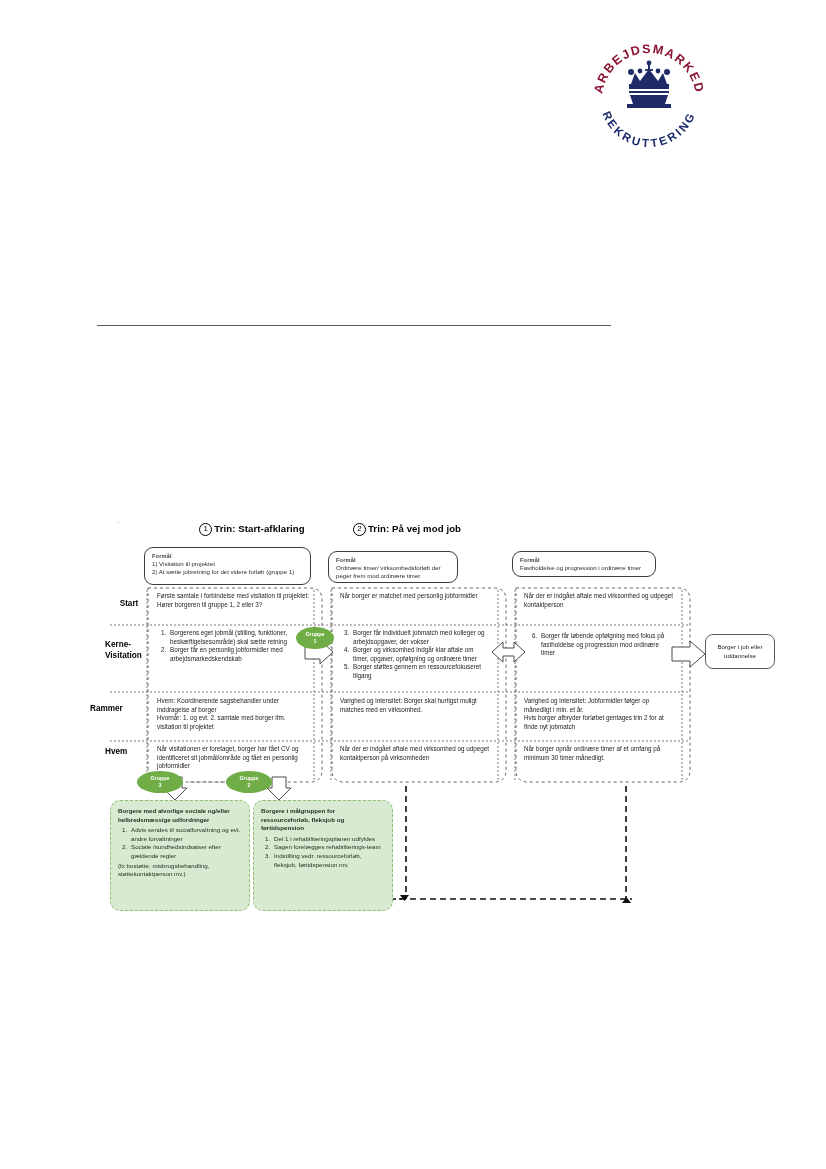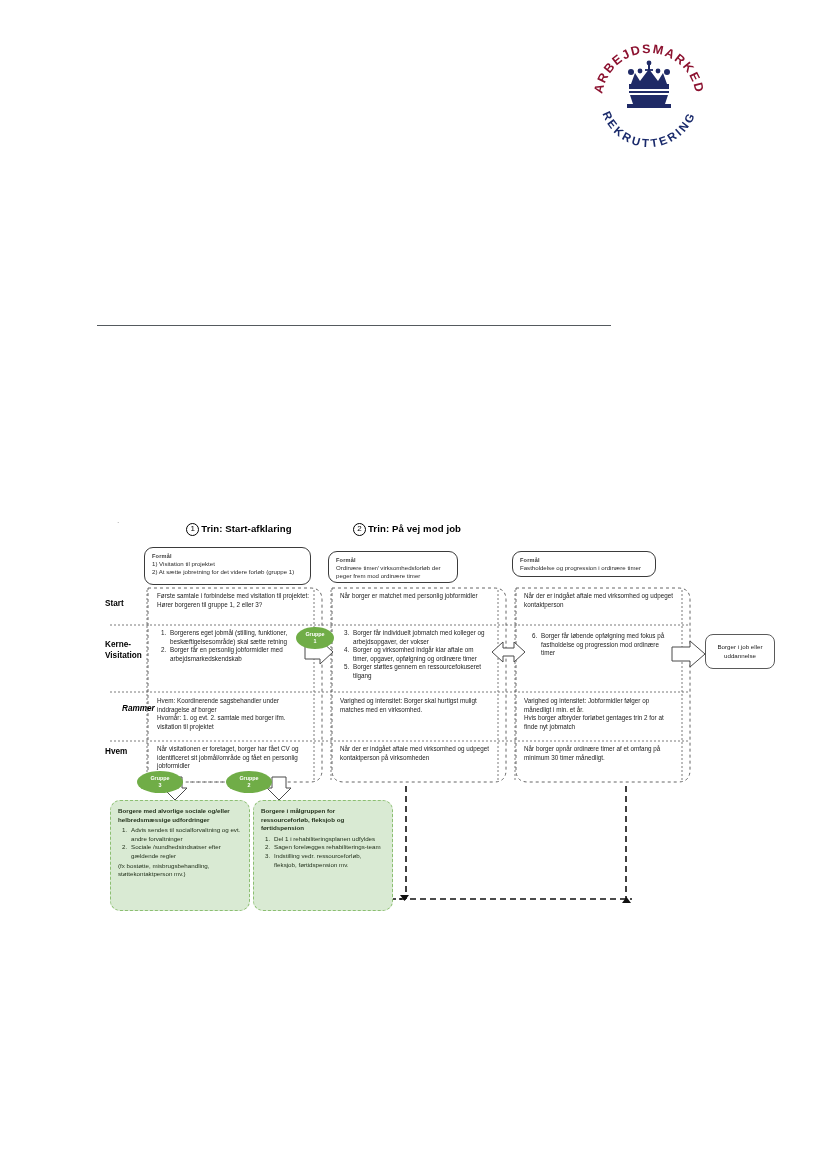--- a/index.html
+++ b/index.html
@@ -225,21 +225,21 @@
       <g fill="#111">
         <path d="M400,895 l9,0 l-4.5,6 z"></path>
         <path d="M622,903 l9,0 l-4.5,-6 z"></path>
       </g>
 
       <line x1="392" y1="899" x2="402" y2="899" stroke="#111" stroke-width="1.6" stroke-dasharray="4,3"></line>
     </svg>
 
     <div class="tinytick">·</div>
 
-    <div class="coltitle" style="left:152px;top:522px;width:174px;">
+    <div class="coltitle" style="left:165px;top:522px;width:174px;">
       <span class="circnum">1</span><span>Trin: Start-afklaring</span>
     </div>
     <div class="coltitle" style="left:320px;top:522px;width:174px;">
       <span class="circnum">2</span><span>Trin: På vej mod job</span>
     </div>
 
     <div class="formaal" style="left:144px;top:547px;width:167px;height:38px;">
       <div class="ftitle">Formål</div>
       <div class="fbody" style="white-space:pre-line;">1) Visitation til projektet
 2) At sætte jobretning for det videre forløb (gruppe 1)</div>
@@ -248,24 +248,24 @@
     <div class="formaal" style="left:328px;top:551px;width:130px;height:32px;">
       <div class="ftitle">Formål</div>
       <div class="fbody">Ordinære timer/ virksomhedsforløb der peger frem mod ordinære timer</div>
     </div>
 
     <div class="formaal" style="left:512px;top:551px;width:144px;height:26px;">
       <div class="ftitle">Formål</div>
       <div class="fbody">Fastholdelse og progression i ordinære timer</div>
     </div>
 
-    <div class="rowlabel" style="left:105px;top:598px;width:48px;">Start</div>
+    <div class="rowlabel" style="left:105px;top:598px;width:48px;text-align:center;">Start</div>
     <div class="rowlabel" style="left:105px;top:639px;width:52px;white-space:pre-line;">Kerne-
 Visitation</div>
-    <div class="rowlabel" style="left:122px;top:703px;width:52px;font-style:italic;">Rammer</div>
+    <div class="rowlabel" style="left:90px;top:703px;width:52px;">Rammer</div>
     <div class="rowlabel" style="left:105px;top:746px;width:48px;">Hvem</div>
 
     <div class="cell" style="left:157px;top:592px;width:152px;">
       <p>Første samtale i forbindelse med visitation til projektet: Hører borgeren til gruppe 1, 2 eller 3?</p>
     </div>
     <div class="cell" style="left:340px;top:592px;width:150px;">
       <p>Når borger er matchet med personlig jobformidler</p>
     </div>
     <div class="cell" style="left:524px;top:592px;width:152px;">
       <p>Når der er indgået aftale med virksomhed og udpeget kontaktperson</p>

